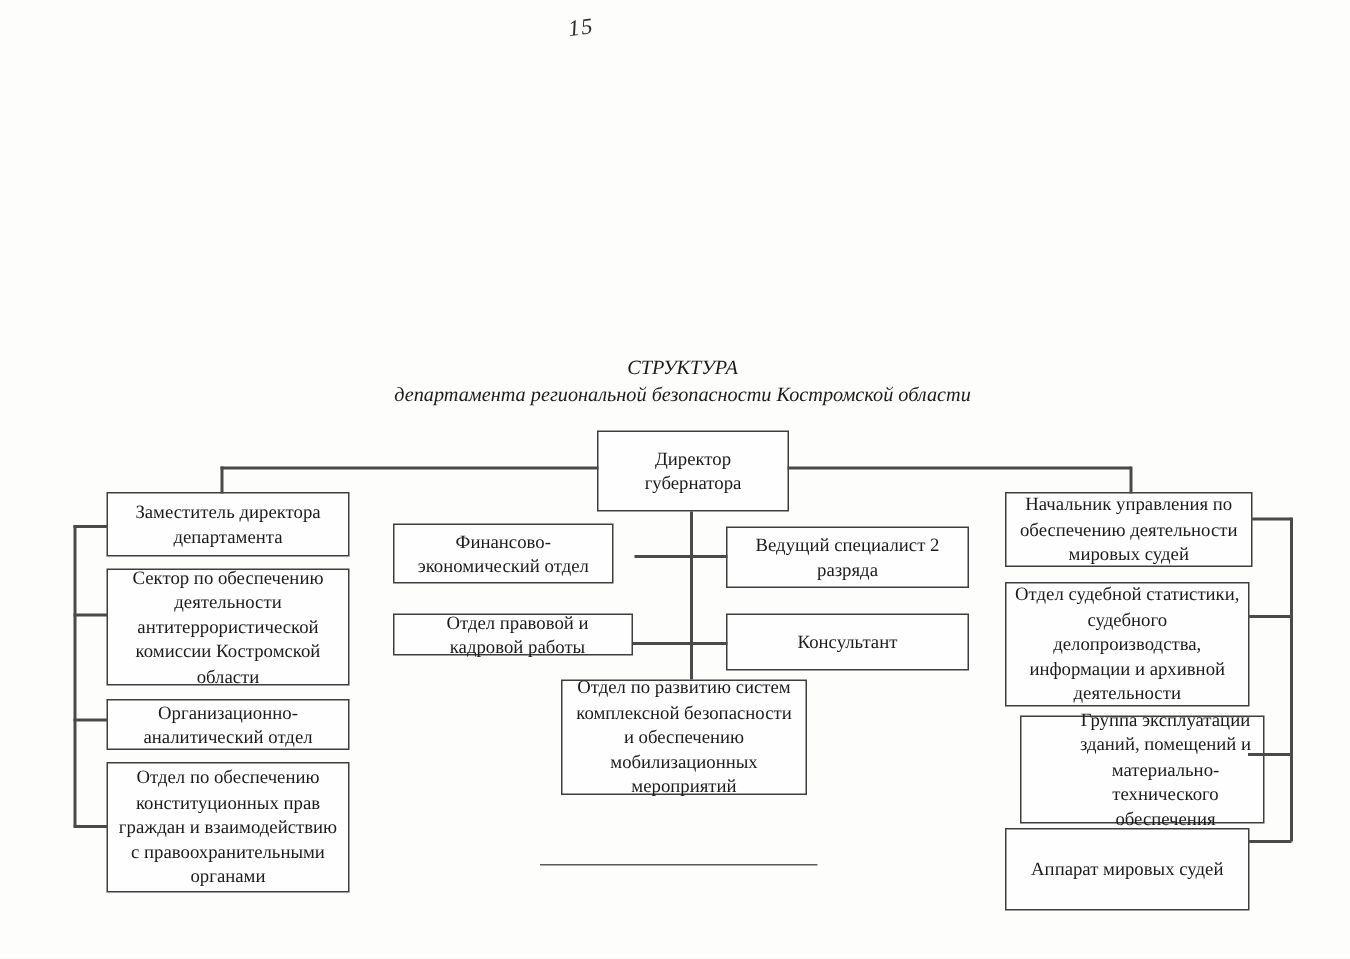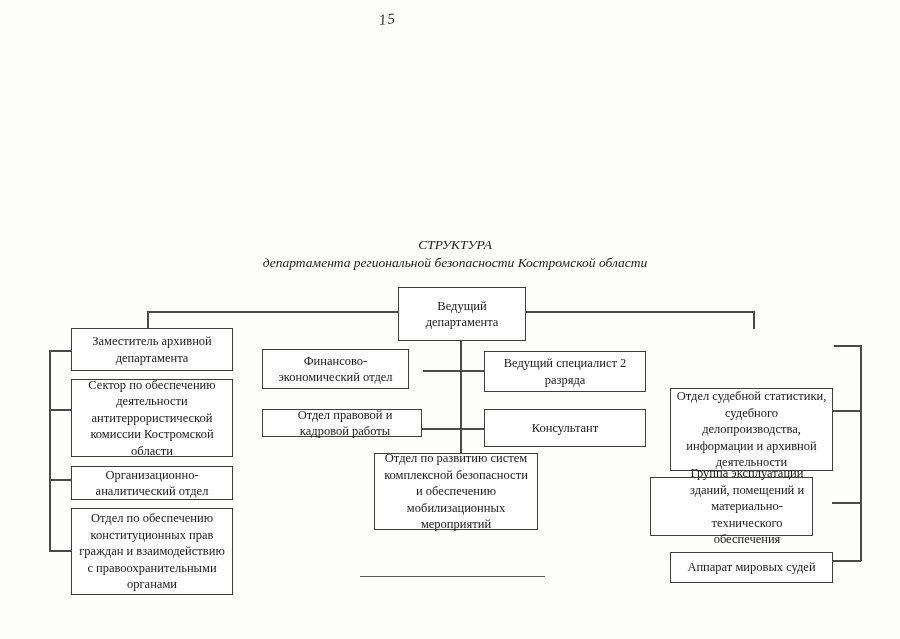--- a/index.html
+++ b/index.html
@@ -73,38 +73,39 @@
 <div id="page">
 
   <div class="pagenum">15</div>
 
 
   <div class="title-block">
     <div>СТРУКТУРА</div>
     <div>департамента региональной безопасности Костромской области</div>
   </div>
 
-  <div class="box" style="left:398px; top:287px; width:128px; height:54px;">Ведущий департамента</div>
+  <div class="box" style="left:398px; top:287px; width:128px; height:54px;">Директор губернатора</div>
 
-  <div class="box" style="left:71px; top:328px; width:162px; height:43px;">Заместитель архивной департамента</div>
+  <div class="box" style="left:71px; top:328px; width:162px; height:43px;">Заместитель директора департамента</div>
   <div class="box" style="left:71px; top:379px; width:162px; height:78px;">Сектор по обеспечению деятельности антитеррористической комиссии Костромской области</div>
   <div class="box" style="left:71px; top:466px; width:162px; height:34px;">Организационно-аналитический отдел</div>
   <div class="box" style="left:71px; top:508px; width:162px; height:87px;text-align:center;">Отдел по обеспечению конституционных прав граждан и взаимодействию с правоохранительными органами</div>
 
   <div class="box" style="left:262px; top:349px; width:147px; height:40px;">Финансово-экономический отдел</div>
   <div class="box" style="left:262px; top:409px; width:160px; height:28px;padding-left:11px;">Отдел правовой и кадровой работы</div>
 
   <div class="box" style="left:484px; top:351px; width:162px; height:41px;">Ведущий специалист 2 разряда</div>
   <div class="box" style="left:484px; top:409px; width:162px; height:38px;">Консультант</div>
 
   <div class="box" style="left:374px; top:453px; width:164px; height:77px;">Отдел по развитию систем комплексной безопасности и обеспечению мобилизационных мероприятий</div>
 
+  <div class="box" style="left:670px; top:328px; width:165px; height:50px;">Начальник управления по обеспечению деятельности мировых судей</div>
   <div class="box" style="left:670px; top:388px; width:163px; height:83px;">Отдел судебной статистики, судебного делопроизводства, информации и архивной деятельности</div>
-  <div class="box" style="left:650px; top:477px; width:163px; height:59px;padding-left:36px;">Группа эксплуатации зданий, помещений и материально-технического обеспечения</div>
-  <div class="box" style="left:670px; top:552px; width:163px; height:31px;">Аппарат мировых судей</div>
+  <div class="box" style="left:680px; top:477px; width:163px; height:72px;padding-left:36px;">Группа эксплуатации зданий, помещений и материально-технического обеспечения</div>
+  <div class="box" style="left:670px; top:552px; width:163px; height:55px;">Аппарат мировых судей</div>
 
   <div class="hline" style="left:147px; top:311px; width:252px;"></div>
   <div class="vline" style="left:147px; top:311px; height:18px;"></div>
 
   <div class="hline" style="left:525px; top:311px; width:229px;"></div>
   <div class="vline" style="left:753px; top:311px; height:18px;"></div>
 
   <div class="vline" style="left:460px; top:341px; height:112px;"></div>
   <div class="hline" style="left:423px; top:370px; width:62px;"></div>
   <div class="hline" style="left:422px; top:428px; width:63px;"></div>

